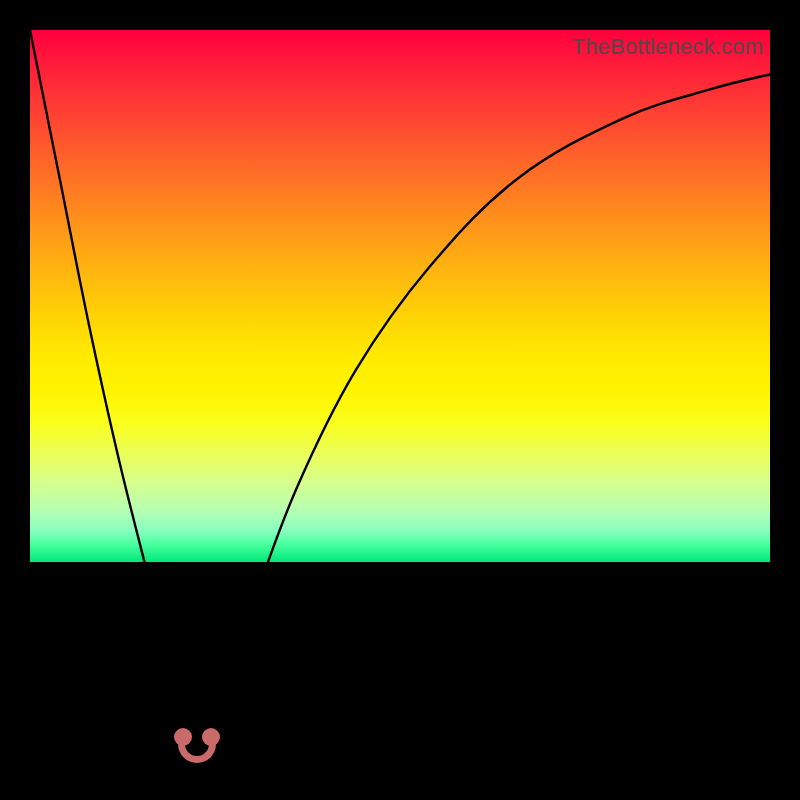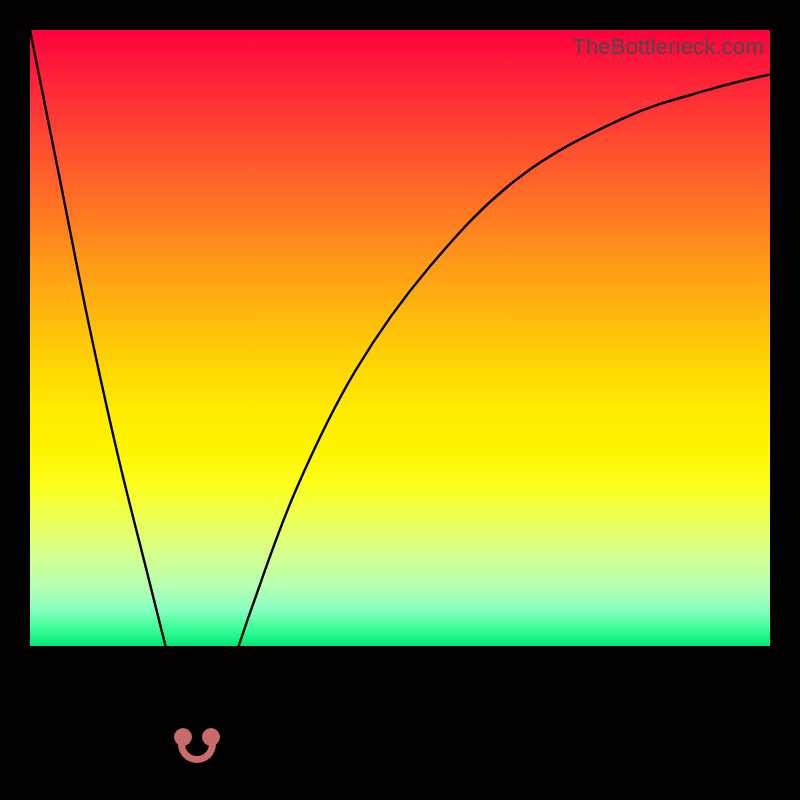--- a/index.html
+++ b/index.html
@@ -1,17 +1,17 @@
 <!DOCTYPE html>
 <html><head>
 <meta charset="utf-8">
 <style>
   html,body{margin:0;padding:0;width:800px;height:800px;overflow:hidden;background:#000;font-family:Arial,Helvetica,sans-serif}
   .frame{position:absolute;left:0;top:0;width:800px;height:800px;background:#000}
-  .plot{position:absolute;left:30px;top:30px;width:740px;height:616px;
+  .plot{position:absolute;left:30px;top:30px;width:740px;height:532px;
     background:linear-gradient(to bottom,
       #ff003c 0%,
       #ff1a3a 6%,
       #ff3a34 14%,
       #ff5a2c 22%,
       #ff7a22 30%,
       #ff9a18 38%,
       #ffb80e 46%,
       #ffd404 54%,
       #ffec00 62%,

